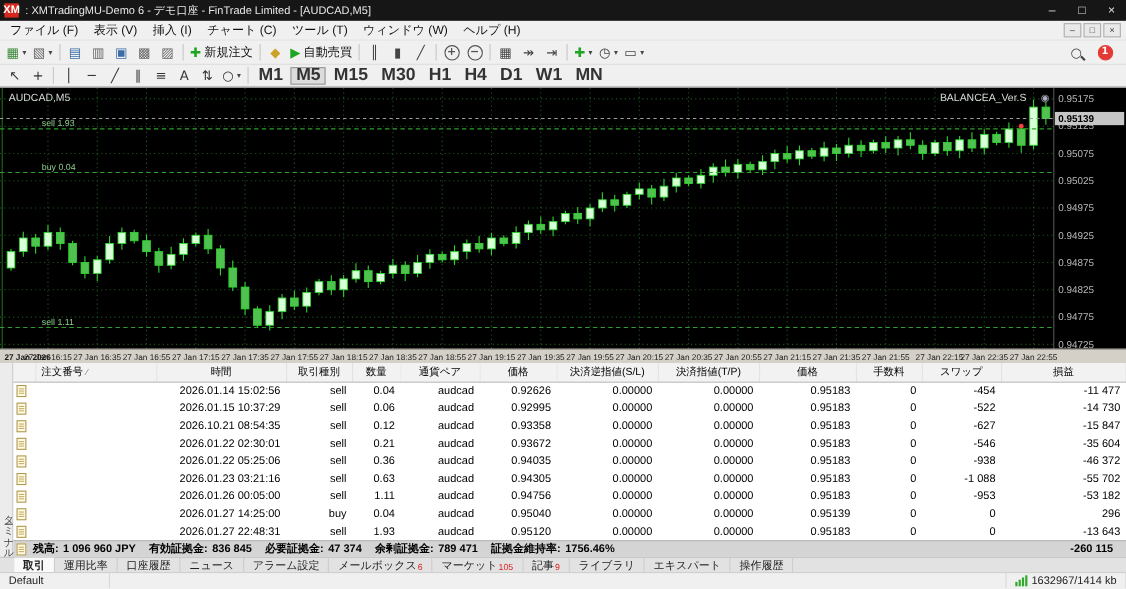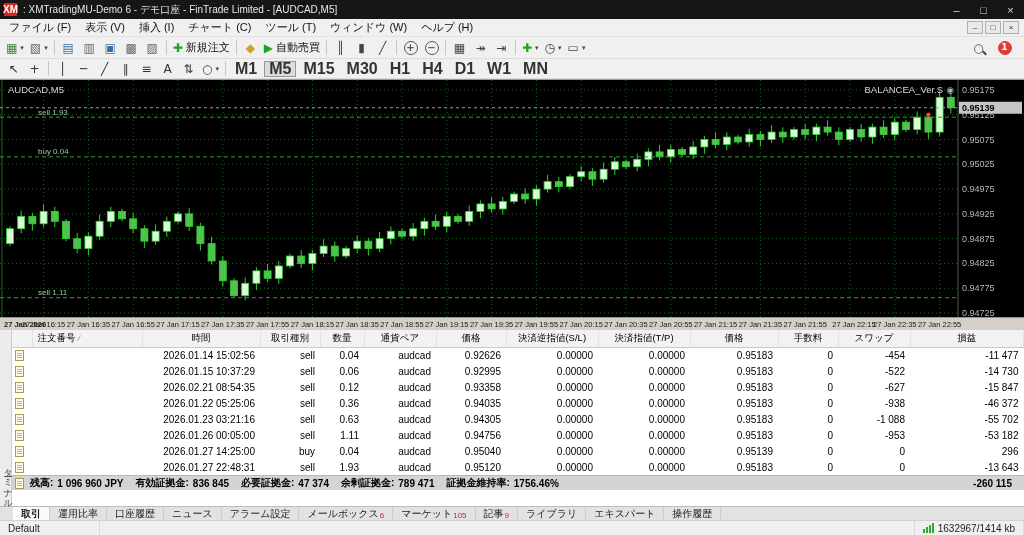--- a/index.html
+++ b/index.html
@@ -34,21 +34,21 @@
   .tb-sep { width:1px; height:15px; background:#c6c6c6; margin:0 3px; }
   [data-name="search-icon"]::after { content:""; position:absolute; width:5px; height:2px; background:#444; right:-3px; bottom:0; transform:rotate(45deg); }
   .tf-btn { height:16px; padding:0 4px; margin:0 1px; font-size:16px; font-weight:bold; color:#333; border:1px solid transparent; display:flex; align-items:center; }
   .tf-btn.active { background:#dcdcdc; border:1px solid #979797; }
 
   
   #chart-wrap { position:relative; height:238px; background:#000; border-top:1px solid #9a9a9a; }
   #chart-svg { position:absolute; left:0; top:0; }
   .chart-label { position:absolute; color:#d8d8d8; font-size:9.5px; }
   #symbol-label { left:8px; top:4px; }
-  #ea-label { right:70px; top:4px; display:flex; align-items:center; gap:3px; }
+  #ea-label { right:70px; top:4px; display:flex; align-items:center; gap:13px; }
   .ea-icon { color:#aab; font-size:9px; font-family:"DejaVu Sans",sans-serif; }
 
   
   #time-axis { position:relative; height:13px; background:#d4d0c8; border-top:1px solid #98948c; font-size:7.5px; color:#1a1a1a; overflow:hidden; }
   .time-label { position:absolute; top:2px; white-space:nowrap; transform:translateX(-50%); }
   .time-label.first { transform:none; font-weight:bold; }
 
   
   #terminal { display:flex; height:176px; background:#fff; }
   #term-side { width:12px; background:#ececec; border-right:1px solid #cdcdcd; position:relative; flex:0 0 auto; }
@@ -583,31 +583,48 @@
             <td data-name="order-price-cell">0.95183</td>
             <td data-name="order-commission-cell">0</td>
             <td data-name="order-swap-cell">-522</td>
             <td data-name="order-profit-cell">-14 730</td>
           </tr>
           <tr data-name="order-row">
             <td class="ic">
               <div class="doc-icon" data-name="order-icon"></div>
             </td>
             <td class="l" data-name="order-number-cell"></td>
-            <td data-name="order-time-cell">2026.02.21 08:54:35</td>
+            <td data-name="order-time-cell">2026.10.21 08:54:35</td>
             <td data-name="order-type-cell">sell</td>
             <td data-name="order-volume-cell">0.12</td>
             <td data-name="order-symbol-cell">audcad</td>
             <td data-name="order-open-price-cell">0.93358</td>
             <td data-name="order-sl-cell">0.00000</td>
             <td data-name="order-tp-cell">0.00000</td>
             <td data-name="order-price-cell">0.95183</td>
             <td data-name="order-commission-cell">0</td>
             <td data-name="order-swap-cell">-627</td>
             <td data-name="order-profit-cell">-15 847</td>
+          </tr>
+          <tr data-name="order-row">
+            <td class="ic">
+              <div class="doc-icon" data-name="order-icon"></div>
+            </td>
+            <td class="l" data-name="order-number-cell"></td>
+            <td data-name="order-time-cell">2026.01.22 02:30:01</td>
+            <td data-name="order-type-cell">sell</td>
+            <td data-name="order-volume-cell">0.21</td>
+            <td data-name="order-symbol-cell">audcad</td>
+            <td data-name="order-open-price-cell">0.93672</td>
+            <td data-name="order-sl-cell">0.00000</td>
+            <td data-name="order-tp-cell">0.00000</td>
+            <td data-name="order-price-cell">0.95183</td>
+            <td data-name="order-commission-cell">0</td>
+            <td data-name="order-swap-cell">-546</td>
+            <td data-name="order-profit-cell">-35 604</td>
           </tr>
           <tr data-name="order-row">
             <td class="ic">
               <div class="doc-icon" data-name="order-icon"></div>
             </td>
             <td class="l" data-name="order-number-cell"></td>
             <td data-name="order-time-cell">2026.01.22 05:25:06</td>
             <td data-name="order-type-cell">sell</td>
             <td data-name="order-volume-cell">0.36</td>
             <td data-name="order-symbol-cell">audcad</td>

